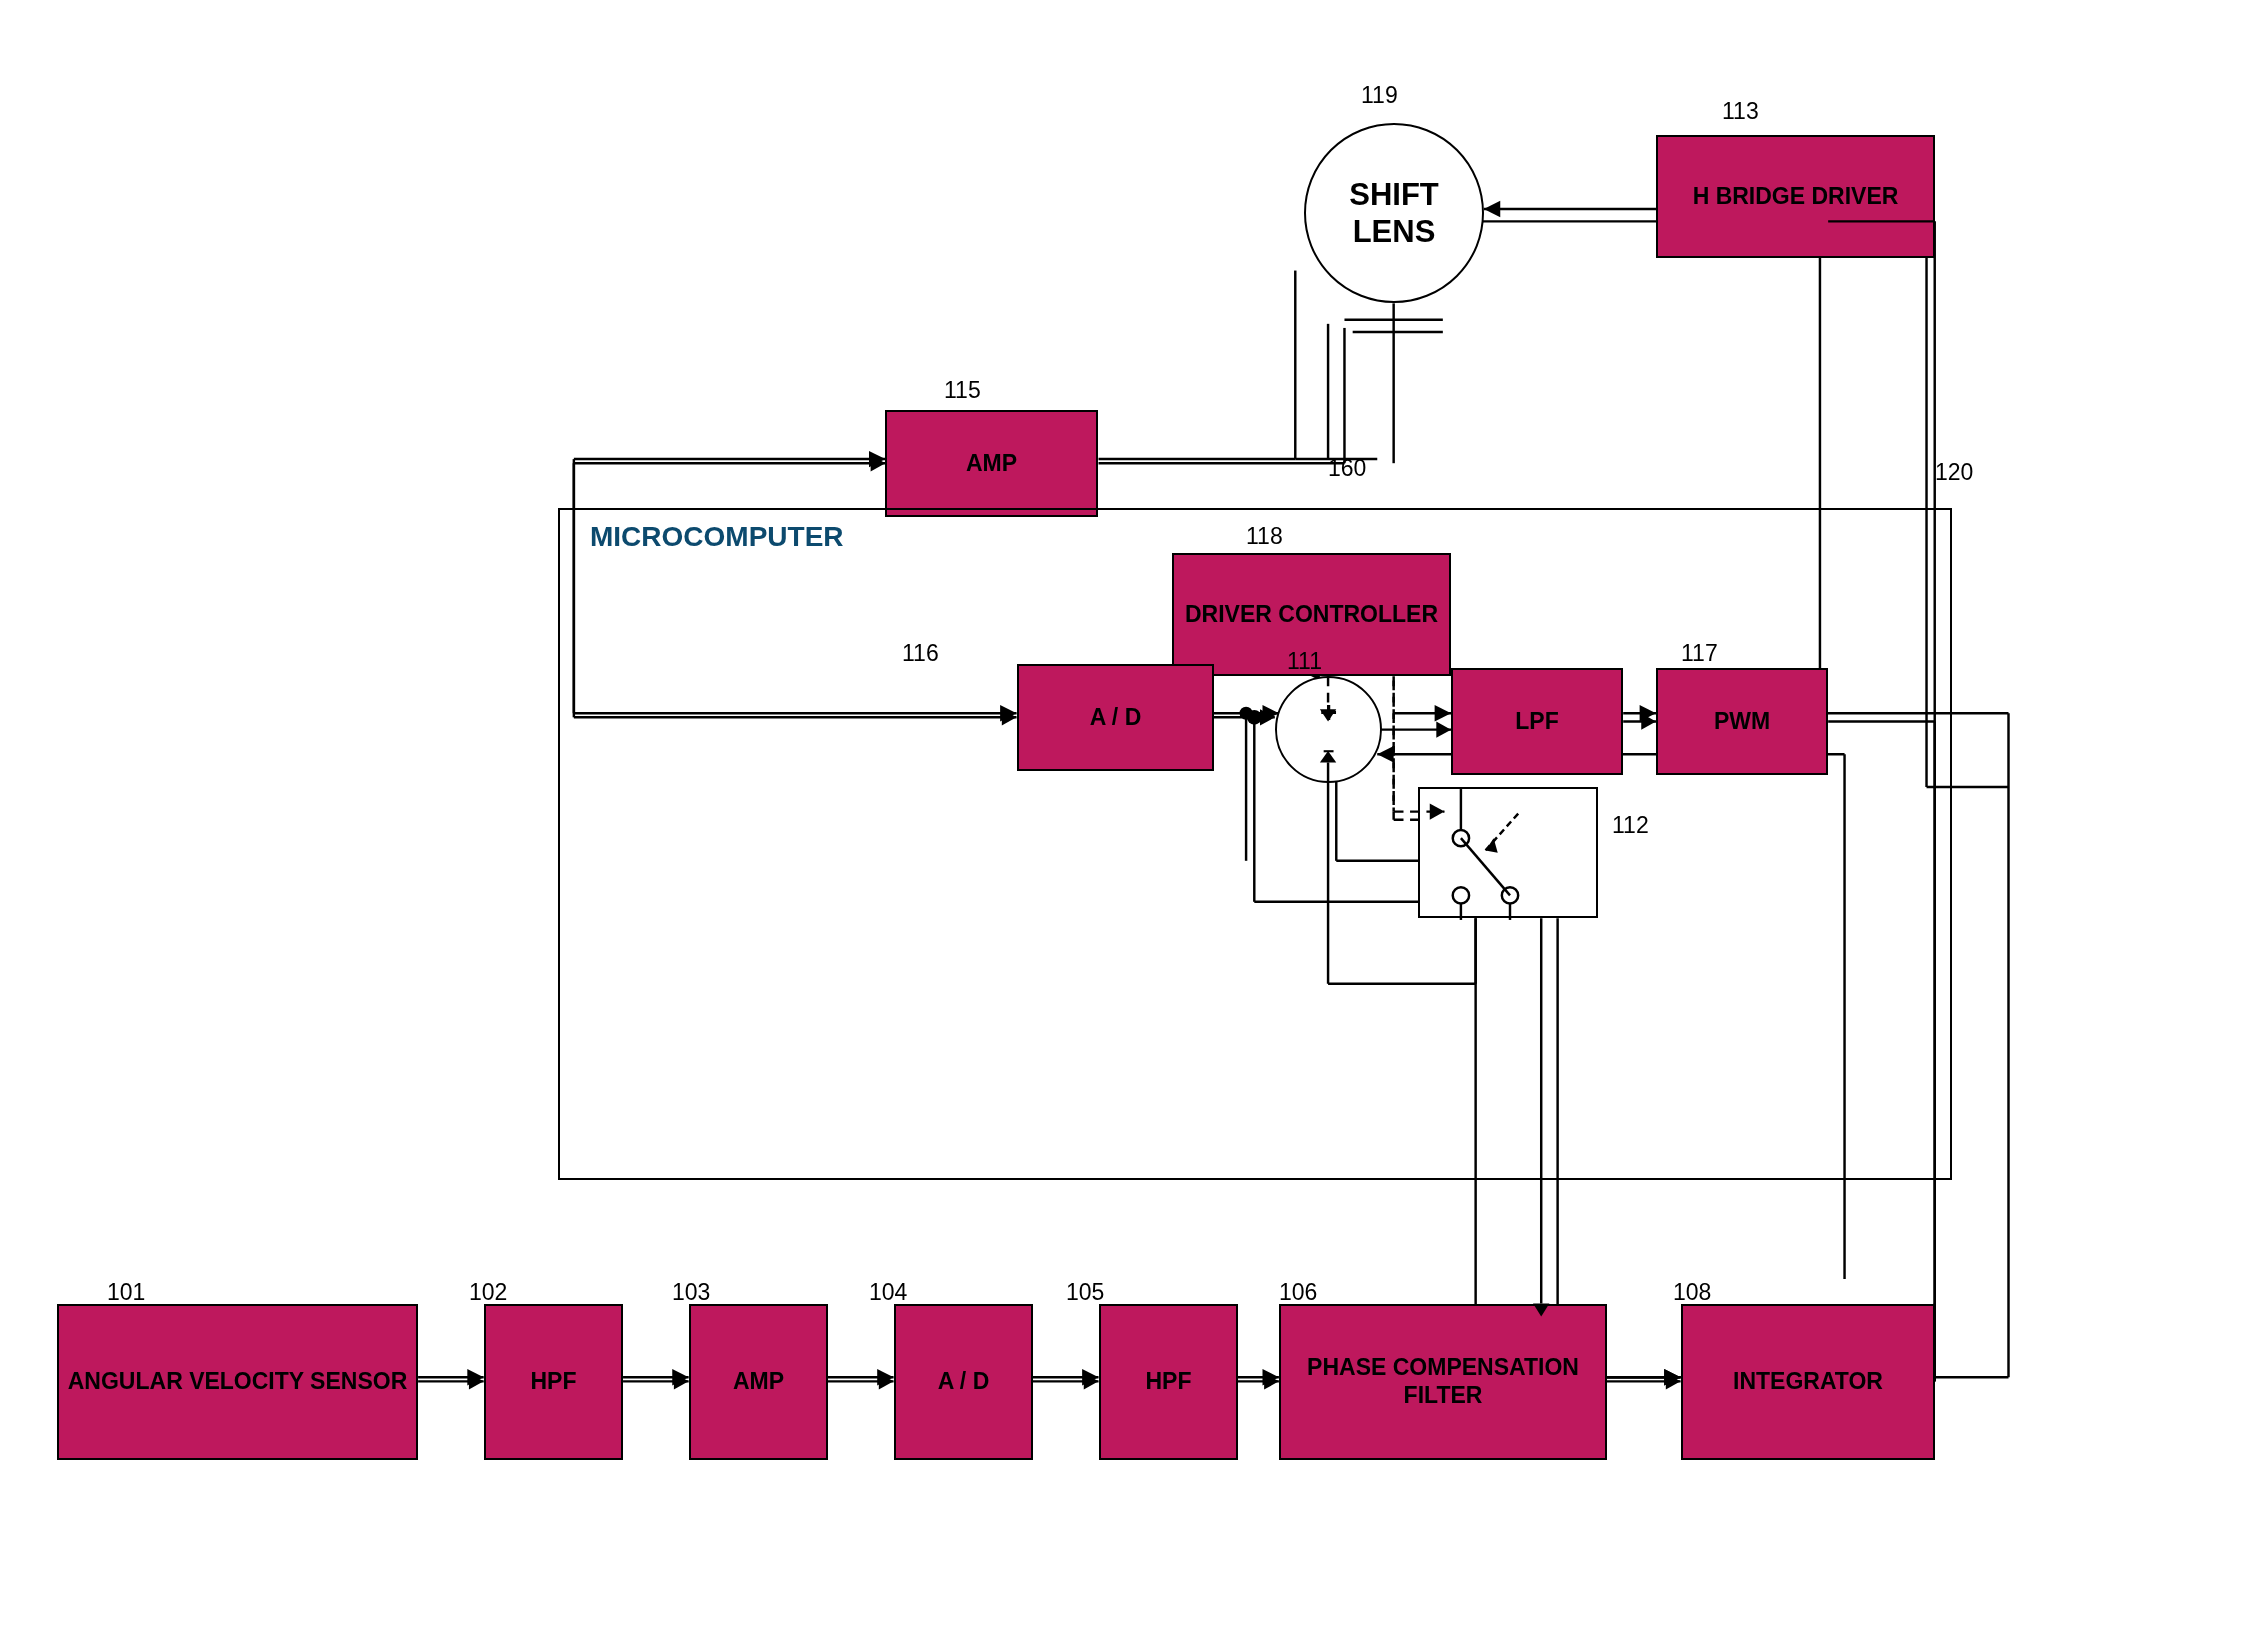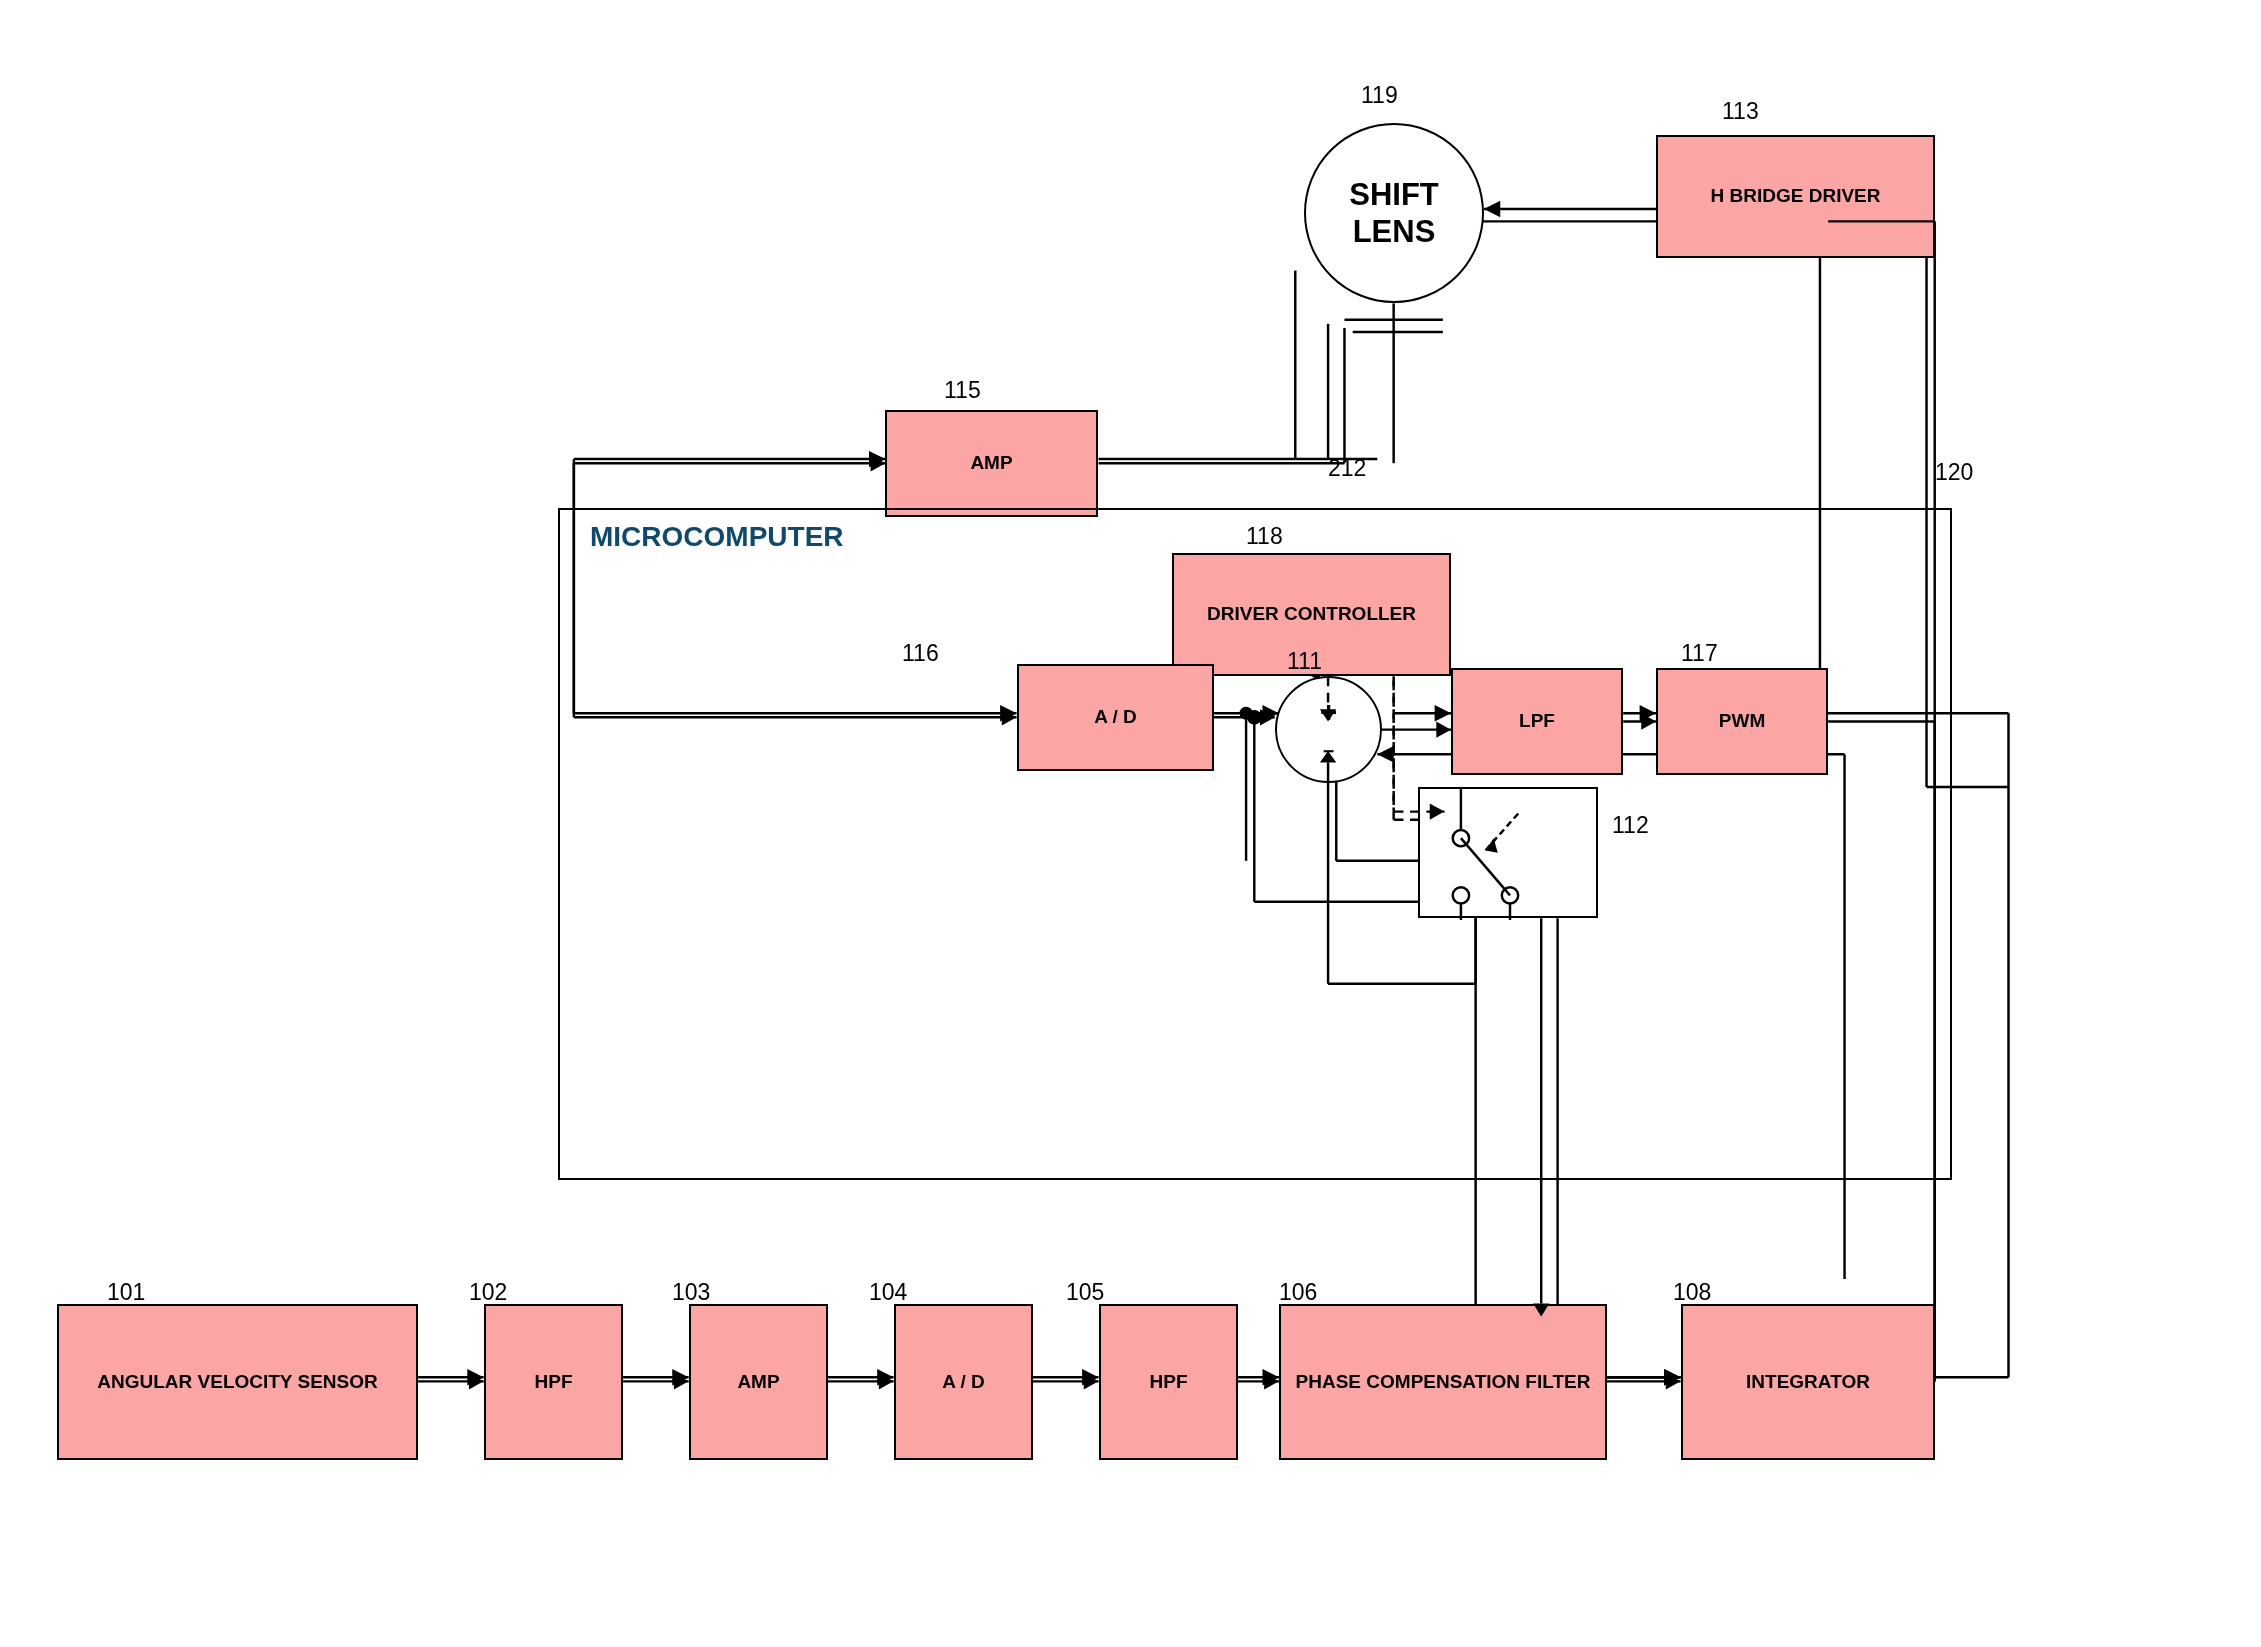--- a/index.html
+++ b/index.html
@@ -24,26 +24,26 @@
       position: absolute;
       font-size: 23px;
       font-weight: normal;
       color: #000;
     }
 
     
     .block {
       position: absolute;
       border: 2.5px solid #000;
-      background: #fca5a5;
+      background: #be185d;
       display: flex;
       align-items: center;
       justify-content: center;
       text-align: center;
-      font-size: 19px;
+      font-size: 23px;
       font-weight: bold;
       line-height: 1.2;
     }
 
     
     .block-circle {
       position: absolute;
       border: 2.5px solid #000;
       background: #fff;
       border-radius: 50%;
@@ -182,21 +182,21 @@
 LENS</span>
   </div>
 
   <div class="ref-label" style="left:1722px; top:98px;">113</div>
 
   <div class="block" style="left:1656px; top:135px; width:279px; height:123px;">
     <span>H BRIDGE
 DRIVER</span>
   </div>
 
-  <div class="ref-label" style="left:1328px; top:455px;">212</div>
+  <div class="ref-label" style="left:1328px; top:455px;">160</div>
 
   <div class="ref-label" style="left:944px; top:377px;">115</div>
 
   <div class="block" style="left:885px; top:410px; width:213px; height:107px;">
     <span>AMP</span>
   </div>
 
   <div class="micro-box" style="left:558px; top:508px; width:1394px; height:672px;"></div>
   <div class="micro-label" style="left:590px; top:521px;">MICROCOMPUTER</div>
 

